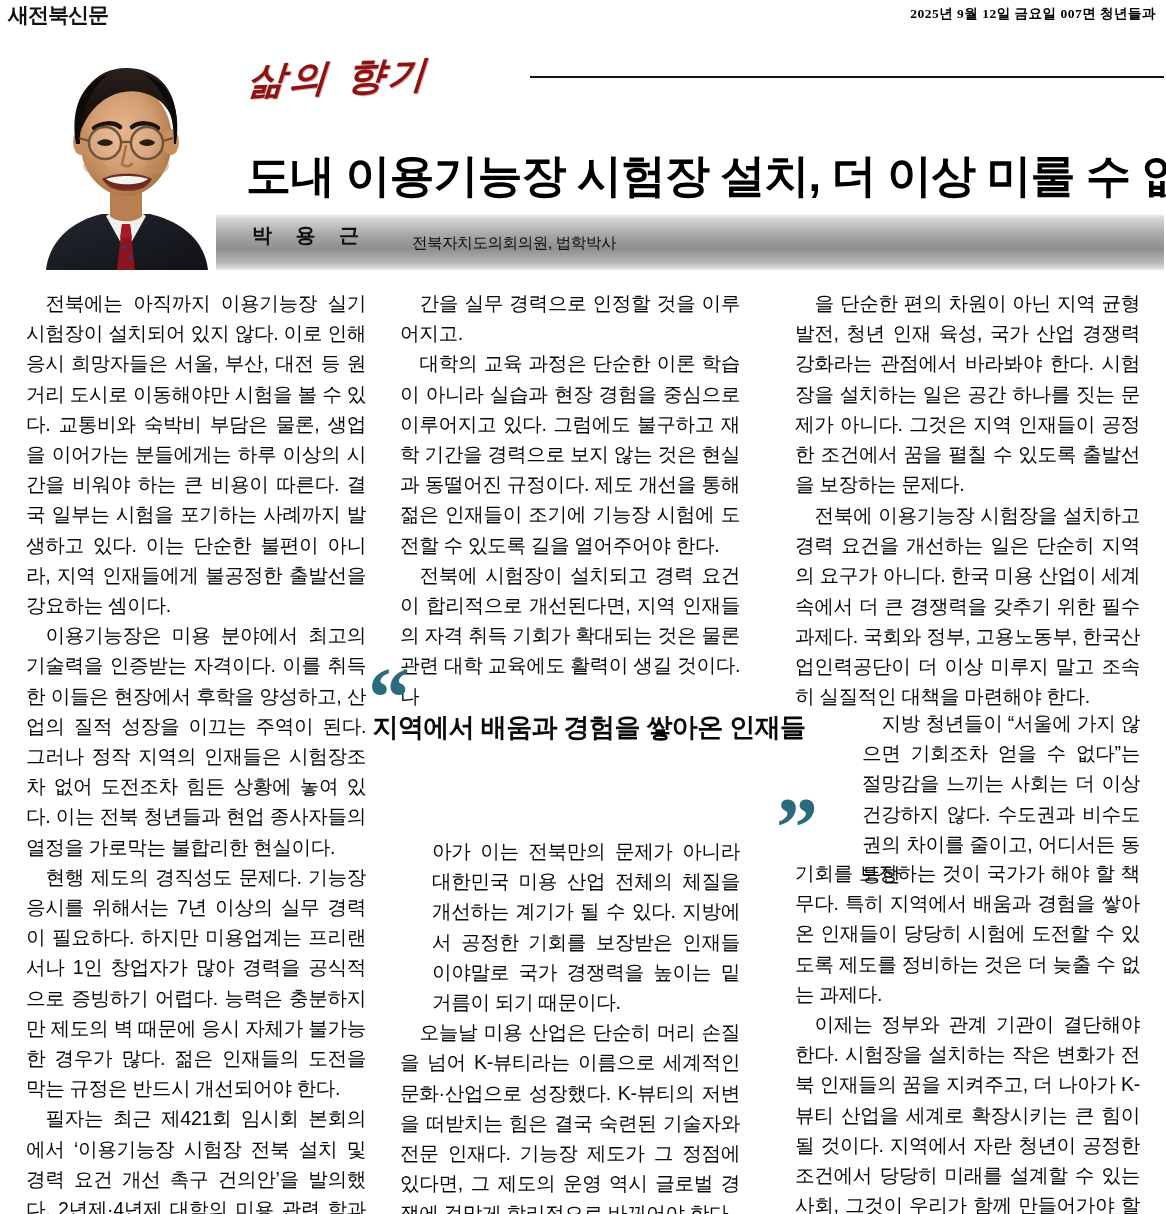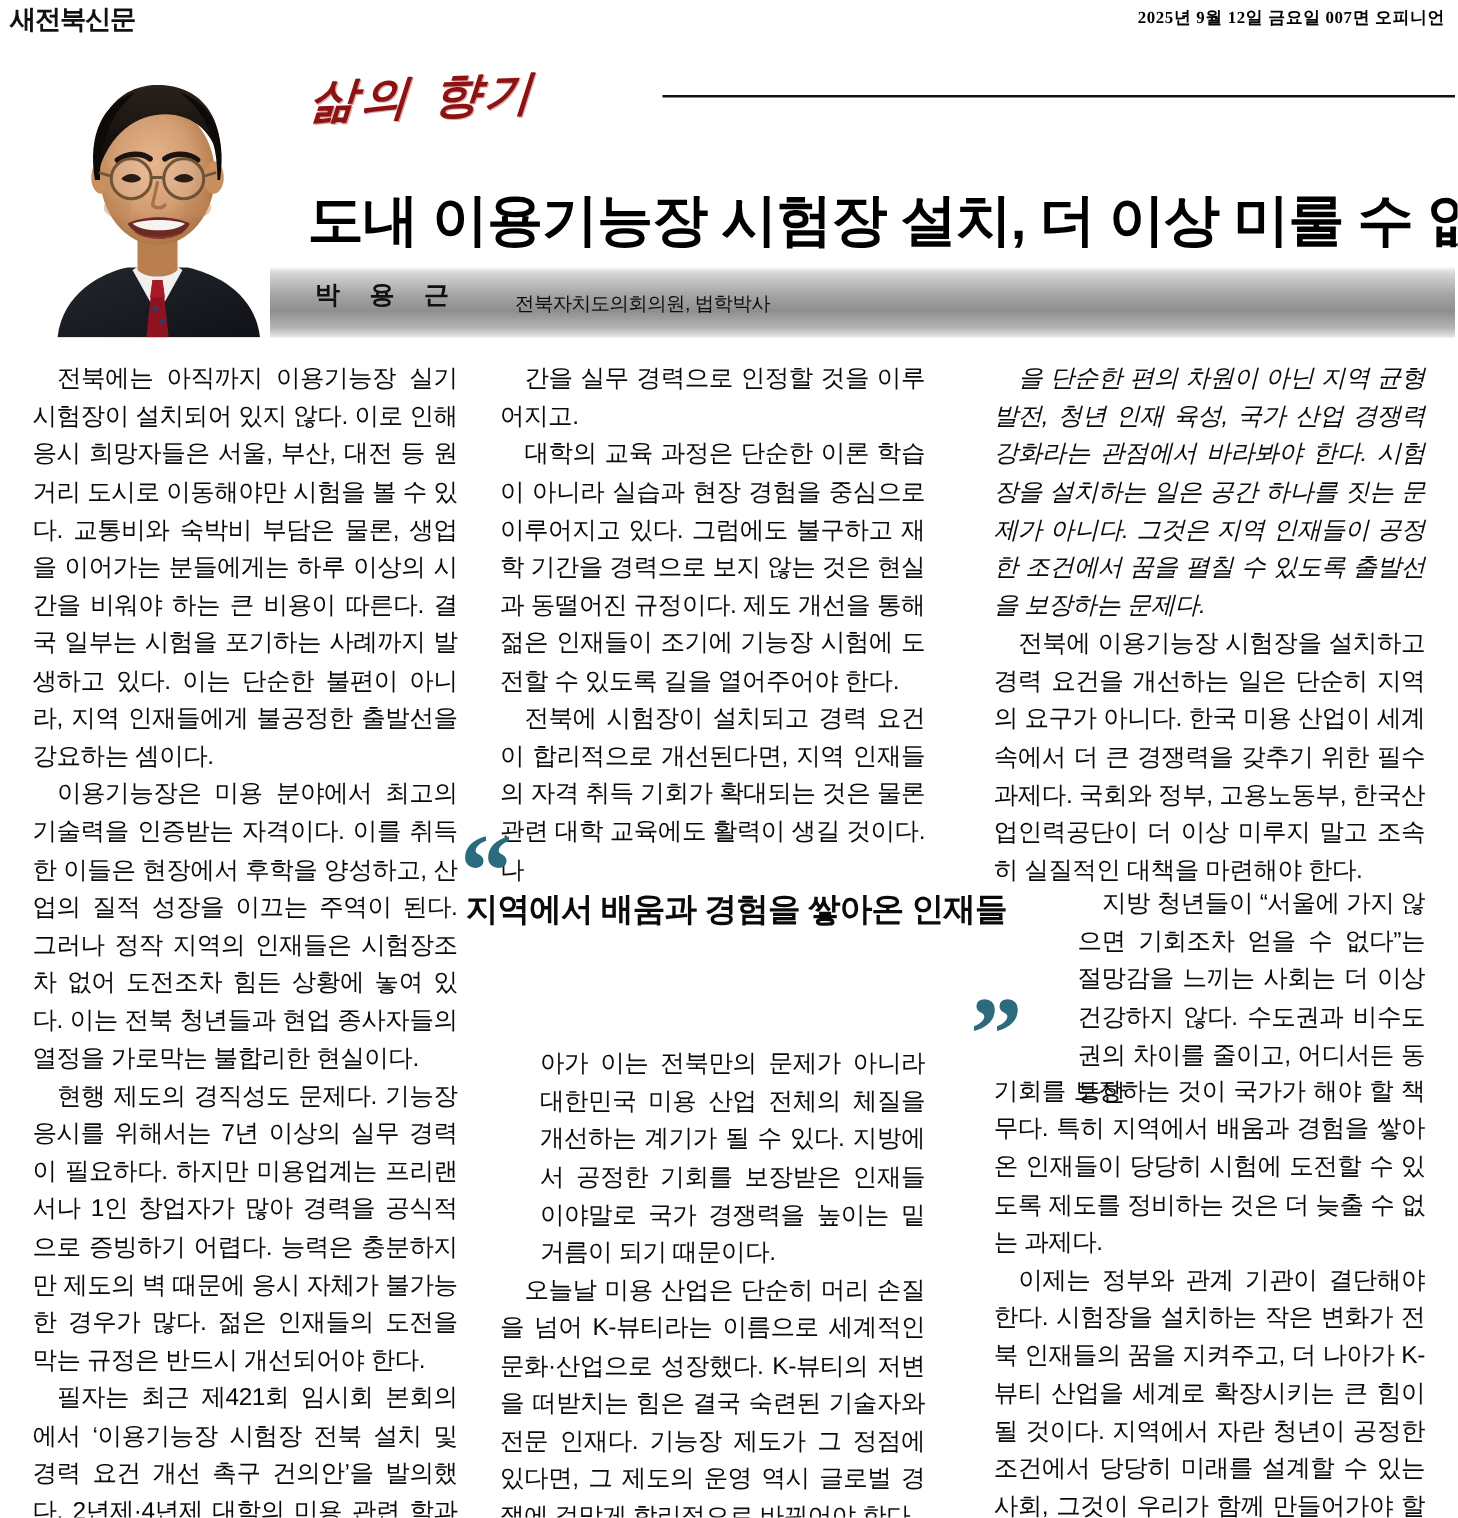--- a/index.html
+++ b/index.html
@@ -207,21 +207,21 @@
   .pq-l2 { top: 80px; }
 </style>
 </head>
 <body>
 
 <div class="masthead">
   <div class="masthead-logo">
     
     <span>새전북신문</span>
   </div>
-  <div class="masthead-date">2025년 9월 12일 금요일 007면 오피니언</div>
+  <div class="masthead-date">2025년 9월 12일 금요일 007면 청년들과</div>
 </div>
 
 <div class="author-photo">
   <svg class="photo-canvas" viewBox="0 0 180 222" preserveAspectRatio="none">
     <defs>
       <radialGradient id="skin" cx="46%" cy="42%" r="62%">
         <stop offset="0%" stop-color="#e8b58c"></stop>
         <stop offset="55%" stop-color="#d39d72"></stop>
         <stop offset="100%" stop-color="#a9713f"></stop>
       </radialGradient>
@@ -306,21 +306,21 @@
       <p>전북에 시험장이 설치되고 경력 요건이 합리적으로 개선된다면, 지역 인재들의 자격 취득 기회가 확대되는 것은 물론 관련 대학 교육에도 활력이 생길 것이다. 나</p>
     </div>
     <div class="col-seg" style="top:548px;">
       <p style="text-indent:0;margin-left:32px;">아가 이는 전북만의 문제가 아니라 대한민국 미용 산업 전체의 체질을 개선하는 계기가 될 수 있다. 지방에서 공정한 기회를 보장받은 인재들이야말로 국가 경쟁력을 높이는 밑거름이 되기 때문이다.</p>
       <p>오늘날 미용 산업은 단순히 머리 손질을 넘어 K-뷰티라는 이름으로 세계적인 문화·산업으로 성장했다. K-뷰티의 저변을 떠받치는 힘은 결국 숙련된 기술자와 전문 인재다. 기능장 제도가 그 정점에 있다면, 그 제도의 운영 역시 글로벌 경쟁에 걸맞게 합리적으로 바뀌어야 한다.</p>
       <p>따라서 정부와 관계 기관은 이번 사안</p>
     </div>
   </div>
 
   <div class="col col-3">
-    <div class="col-seg" style="top:0;font-style:italic;">
+    <div class="col-seg" style="top:0;">
       <p>을 단순한 편의 차원이 아닌 지역 균형 발전, 청년 인재 육성, 국가 산업 경쟁력 강화라는 관점에서 바라봐야 한다. 시험장을 설치하는 일은 공간 하나를 짓는 문제가 아니다. 그것은 지역 인재들이 공정한 조건에서 꿈을 펼칠 수 있도록 출발선을 보장하는 문제다.</p>
     </div>
     <div class="col-seg" style="top:212px;">
       <p>전북에 이용기능장 시험장을 설치하고 경력 요건을 개선하는 일은 단순히 지역의 요구가 아니다. 한국 미용 산업이 세계 속에서 더 큰 경쟁력을 갖추기 위한 필수 과제다. 국회와 정부, 고용노동부, 한국산업인력공단이 더 이상 미루지 말고 조속히 실질적인 대책을 마련해야 한다.</p>
     </div>
     <div class="col-seg narrow" style="top:420px;">
       <p>지방 청년들이 “서울에 가지 않으면 기회조차 얻을 수 없다”는 절망감을 느끼는 사회는 더 이상 건강하지 않다. 수도권과 비수도권의 차이를 줄이고, 어디서든 동등한</p>
     </div>
     <div class="col-seg" style="top:570px;">
       <p style="text-indent:0;">기회를 보장하는 것이 국가가 해야 할 책무다. 특히 지역에서 배움과 경험을 쌓아온 인재들이 당당히 시험에 도전할 수 있도록 제도를 정비하는 것은 더 늦출 수 없는 과제다.</p>

